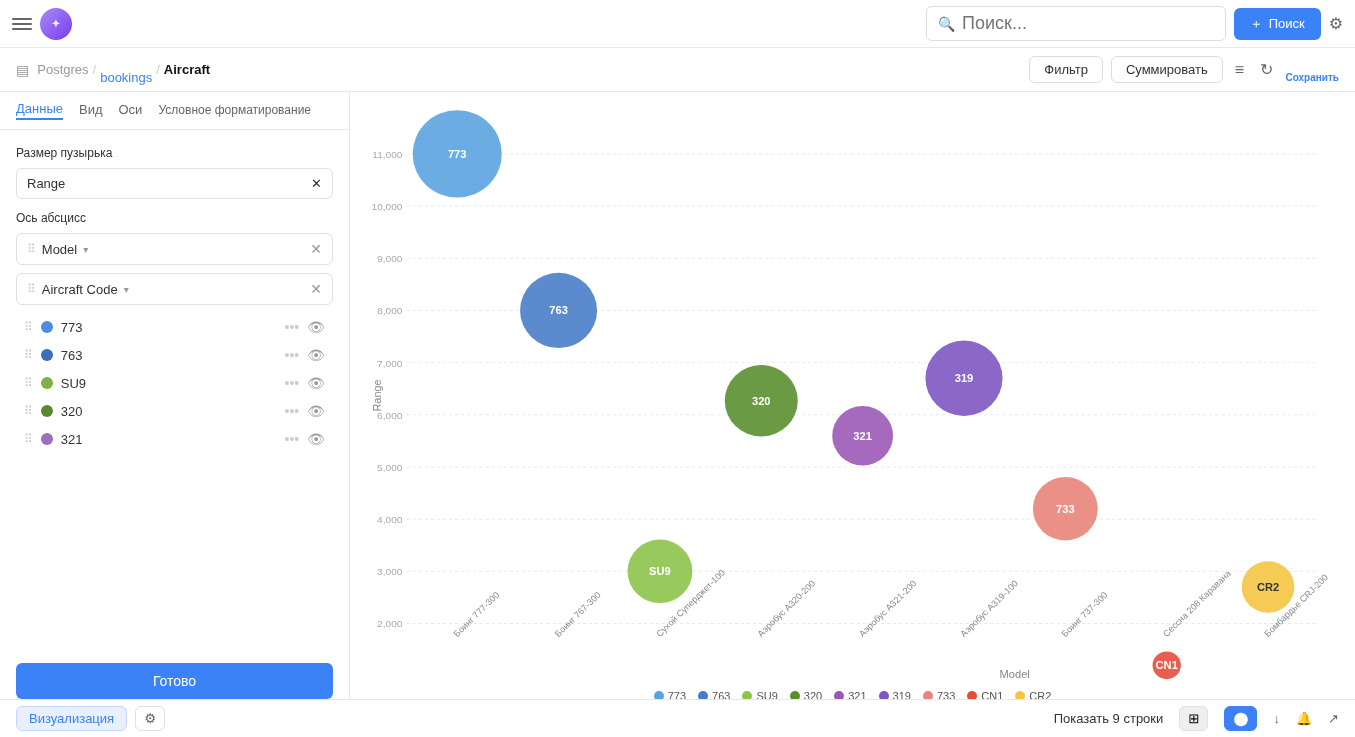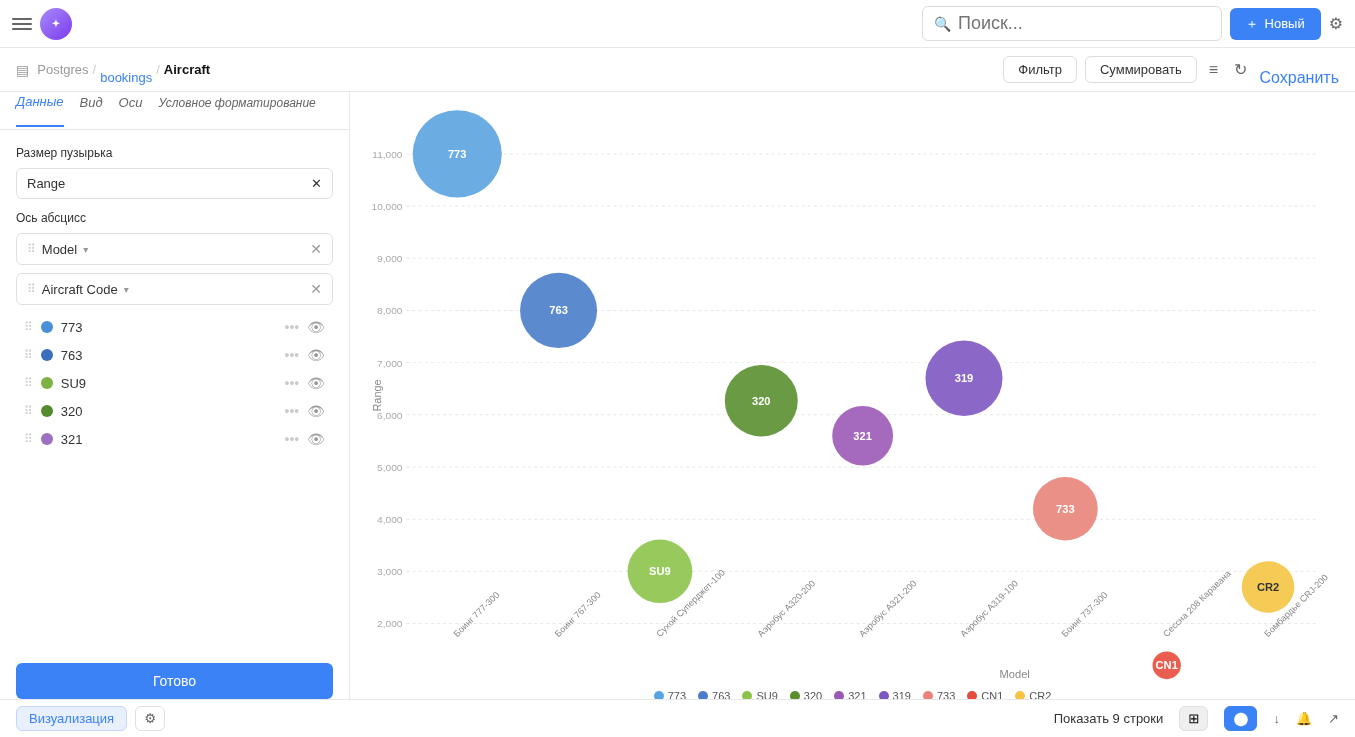--- a/index.html
+++ b/index.html
@@ -40,36 +40,36 @@
     .breadcrumb-item { color: #999; font-size: 13px; }
     .breadcrumb-item.link { color: #3b82f6; cursor: pointer; margin-top: 16px; }
     .breadcrumb-item.active { color: #111; font-weight: 600; }
     .breadcrumb-sep { color: #ccc; }
     .breadcrumb-actions { margin-left: auto; display: flex; align-items: center; gap: 8px; }
     .filter-btn, .sum-btn {
       border: 1px solid #ddd; background: #fff; border-radius: 6px;
       padding: 5px 14px; cursor: pointer; font-size: 13px; color: #333;
     }
     .icon-btn { border: none; background: transparent; cursor: pointer; color: #666; font-size: 16px; padding: 4px; }
-    .save-btn { border: none; background: transparent; cursor: pointer; color: #3b82f6; font-size: 16px; font-weight: 400; margin-top: 16px; }
+    .save-btn { border: none; background: transparent; cursor: pointer; color: #3b82f6; font-size: 10px; font-weight: 700; margin-top: 16px; }
 
     
     .main-layout { display: flex; height: calc(737px - 48px - 44px - 38px); }
 
     
     .left-panel {
       width: 350px; min-width: 350px; background: #fff;
       border-right: 1px solid #e8e8e8; display: flex; flex-direction: column;
       overflow: hidden;
     }
     .tabs-bar {
       display: flex; align-items: center; border-bottom: 1px solid #e8e8e8;
       padding: 0 16px; gap: 16px; height: 38px;
     }
-    .tab { font-size: 13px; color: #666; cursor: pointer; padding-bottom: 16px; font-style: italic; }
+    .tab { font-size: 13px; color: #666; cursor: pointer; padding-bottom: 2px; }
     .tab.active { color: #3b82f6; border-bottom: 2px solid #3b82f6; }
 
     .panel-content { padding: 16px; flex: 1; overflow-y: auto; }
     .section-label { font-size: 12px; color: #333; font-weight: 500; margin-bottom: 8px; }
 
     .field-selector {
       display: flex; align-items: center; justify-content: space-between;
       border: 1px solid #e0e0e0; border-radius: 6px;
       padding: 7px 10px; margin-bottom: 12px; background: #fff;
     }
@@ -145,21 +145,21 @@
     <div class="logo-circle">
       <span class="logo-text">✦</span>
     </div>
   </div>
   <div class="search-bar">
     <span class="search-icon">🔍</span>
     <input class="search-input" placeholder="Поиск..." style="">
   </div>
   <button class="new-btn">
     <span>＋</span>
-    <span>Новый</span>
+    <span>Поиск</span>
   </button>
   <span class="gear-icon">⚙</span>
 </div>
 
 <div class="breadcrumb-bar">
   <span class="breadcrumb-db-icon">▤</span>
   <span class="breadcrumb-item">Postgres</span>
   <span class="breadcrumb-sep">/</span>
   <span class="breadcrumb-item link">bookings</span>
   <span class="breadcrumb-sep">/</span>

